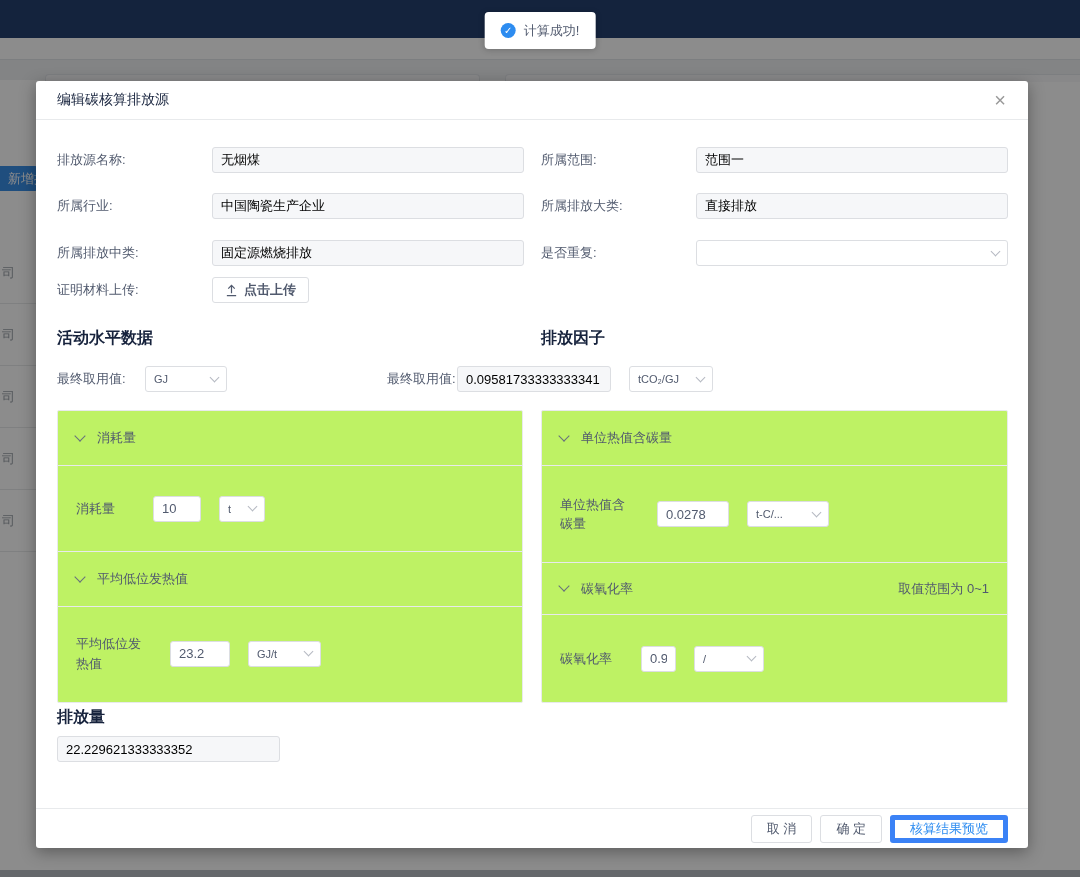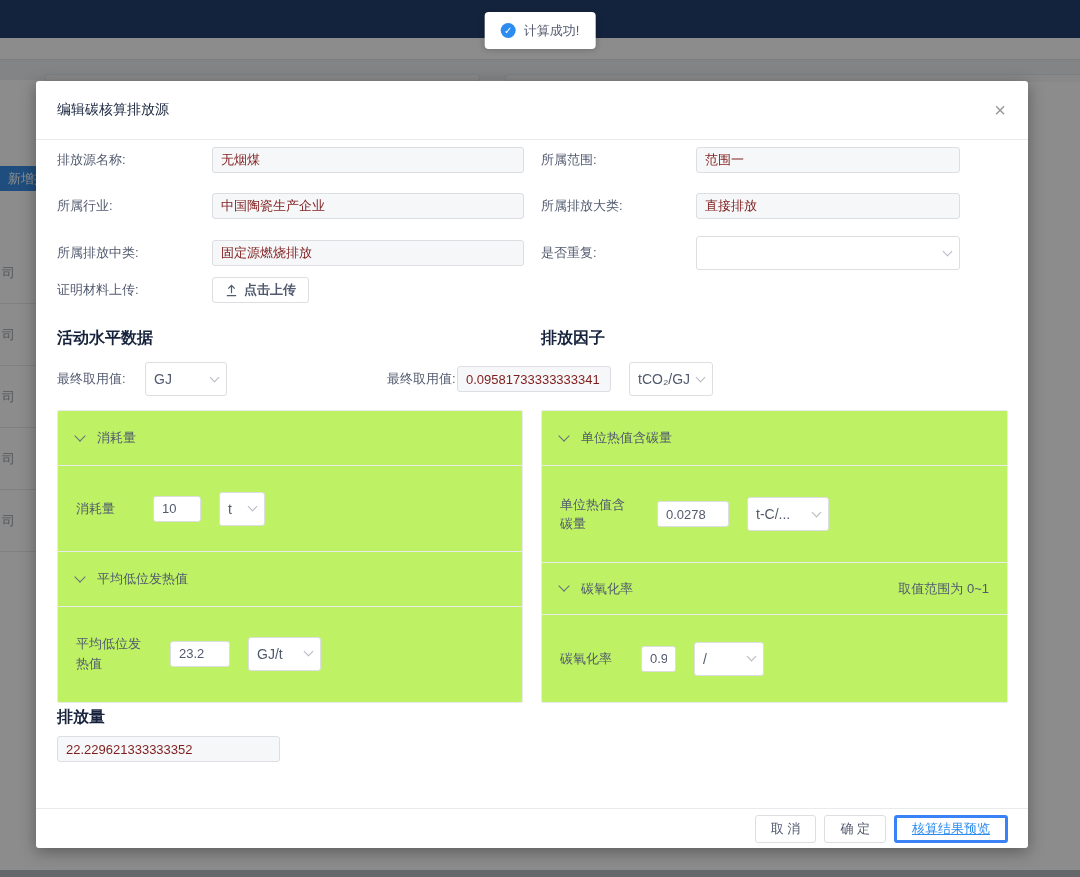--- a/index.html
+++ b/index.html
@@ -28,43 +28,43 @@
   
   .toast { position:absolute; z-index:4; top:12px; left:50%; transform:translateX(-50%);
            height:37px; background:#fff; border-radius:4px; box-shadow:0 1px 6px rgba(0,0,0,.2);
            display:flex; align-items:center; gap:8px; padding:0 16px; font-size:13px; color:#515a6e; }
   .toast-icon { width:15px; height:15px; border-radius:50%; background:#2d8cf0; color:#fff;
                 font-size:10px; line-height:15px; text-align:center; flex-shrink:0; }
 
   
   .modal { position:absolute; z-index:3; left:36px; top:81px; width:992px; height:767px;
            background:#fff; border-radius:3px; box-shadow:0 4px 16px rgba(0,0,0,.35); }
-  .m-header { position:absolute; left:0; top:0; width:100%; height:59px; border-bottom:1px solid #e8eaec;
+  .m-header { position:absolute; left:0; top:0; width:100%; height:39px; border-bottom:1px solid #e8eaec;
               display:flex; align-items:center; padding:0 16px 0 21px; }
   .m-title { font-size:14px; color:#17233d; }
   .m-close { margin-left:auto; font-size:20px; color:#999; cursor:pointer; line-height:1; padding:2px 6px; }
 
   .lbl { font-size:13px; color:#515a6e; }
   .input { height:26px; border:1px solid #dcdee2; border-radius:3px; background:#fff;
            font-size:13px; color:#515a6e; padding:0 8px; font-family:inherit; outline:none; width:100%; }
-  .input.dis { background:#f6f7f9; color:#7f1d1d; }
+  .input.dis { background:#f6f7f9; color:#000000; }
   .select { height:26px; border:1px solid #dcdee2; border-radius:3px; background:#fff;
-            display:flex; align-items:center; justify-content:space-between; padding:16px 8px;
-            font-size:14px; color:#515a6e; cursor:pointer; }
+            display:flex; align-items:center; justify-content:space-between; padding:8px 8px;
+            font-size:11px; color:#515a6e; cursor:pointer; }
   .chev { width:7px; height:7px; border-right:1.4px solid #b5b9c2; border-bottom:1.4px solid #b5b9c2;
           transform:rotate(45deg); margin-top:-4px; flex-shrink:0; margin-left:6px; }
   .cchev { width:8px; height:8px; border-right:1.6px solid #66707d; border-bottom:1.6px solid #66707d;
            transform:rotate(45deg); margin-top:-5px; flex-shrink:0; }
 
   .form-row { position:absolute; left:21px; width:951px; height:26px; display:flex; align-items:center; }
   .fr-lbl1 { width:155px; }
   .fr-fld1 { width:312px; }
   .fr-gap  { width:17px; }
   .fr-lbl2 { width:155px; }
-  .fr-fld2 { width:264px; }
+  .fr-fld2 { width:312px; }
 
   .upload-btn { height:26px; border:1px solid #dcdee2; border-radius:3px; background:#fff;
                 display:inline-flex; align-items:center; gap:6px; padding:0 12px;
                 font-size:13px; color:#515a6e; cursor:pointer; }
 
   .sec-title { position:absolute; font-size:16px; font-weight:bold; color:#17233d; }
   .final-row { position:absolute; left:21px; width:951px; height:26px; display:flex; align-items:center; }
 
   .panel { position:absolute; top:329px; height:293px; border:1px solid #e8eaec; border-radius:2px; background:#bef264; }
   .panel-left  { left:21px;  width:466px; }
@@ -76,21 +76,21 @@
   .p-body:last-child { border-bottom:none; }
   .f-lbl { font-size:13px; color:#515a6e; line-height:1.5; }
 
   .emis-title { position:absolute; left:21px; top:626px; font-size:16px; font-weight:bold; color:#17233d; }
   .emis-input { position:absolute; left:21px; top:655px; width:223px; }
 
   .m-footer { position:absolute; left:0; bottom:0; width:100%; height:40px; border-top:1px solid #e8eaec;
               display:flex; align-items:center; justify-content:flex-end; gap:8px; padding:0 20px; }
   .btn { height:28px; padding:0 15px; border-radius:3px; background:#fff; border:1px solid #dcdee2;
          font-size:13px; color:#515a6e; cursor:pointer; font-family:inherit; }
-  .btn-primary-ghost { border:3px solid #3b82f6; color:#2d8cf0;text-decoration:underline; }
+  .btn-primary-ghost { border:5px solid #3b82f6; color:#2d8cf0; }
 </style>
 </head>
 <body>
 
 <div class="stage">
 
   <div class="bg">
     <div class="bg-topbar"></div>
     <div class="bg-strip"></div>
     <div class="bg-band"></div>

